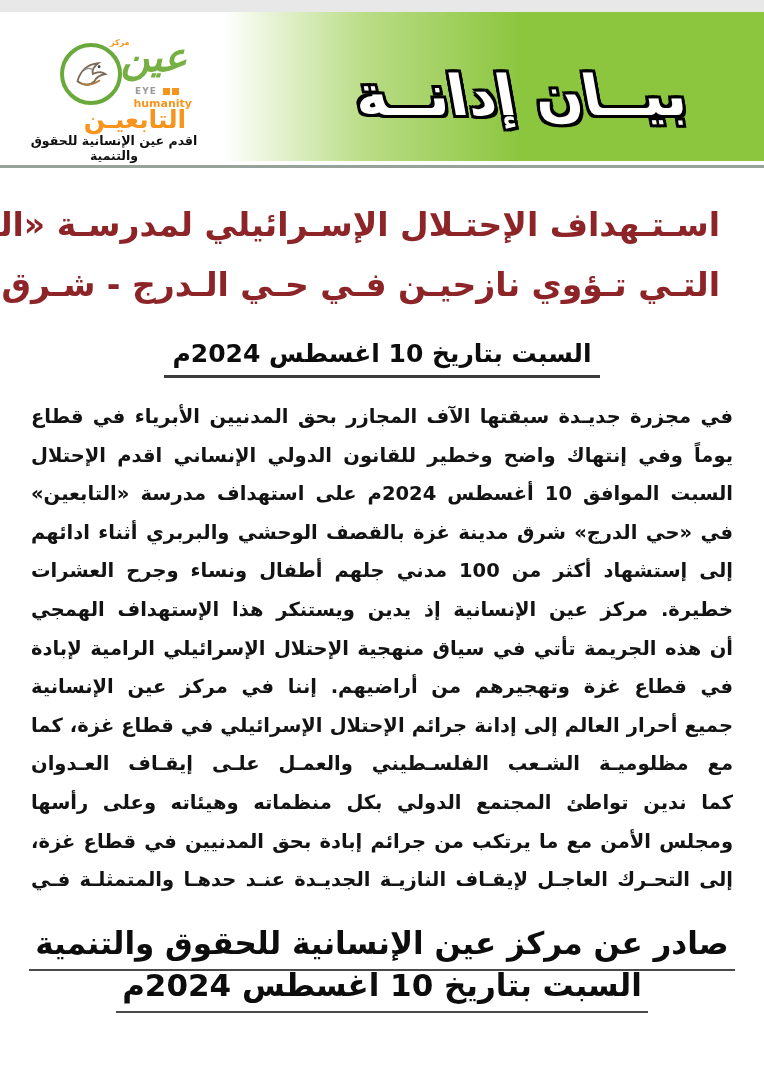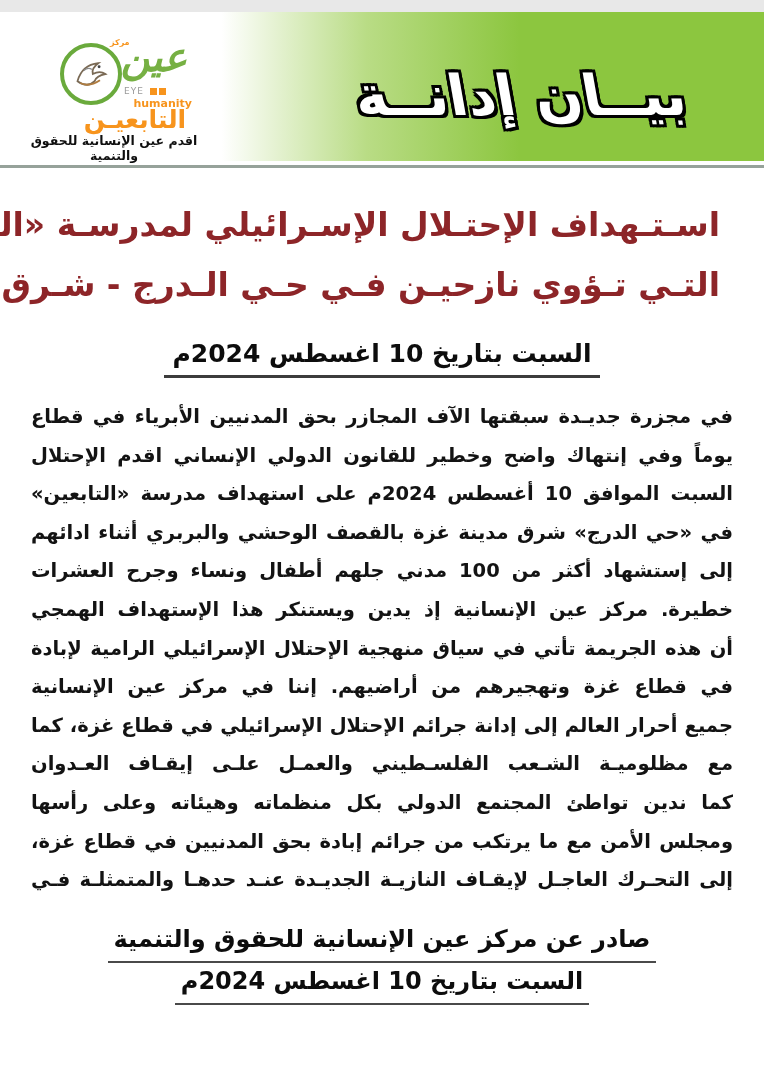--- a/index.html
+++ b/index.html
@@ -31,22 +31,22 @@
     border:4px solid #6aaa3c;border-radius:50%;background:#fff;z-index:2;
   }
   .logo-ain{
     position:absolute;top:22px;left:116px;width:76px;text-align:center;
     font-size:40px;line-height:46px;font-weight:bold;color:#76b043;z-index:1;font-style:italic;
   }
   .logo-mini{
     position:absolute;top:26px;left:110px;font-size:8px;color:#f7941d;font-weight:bold;
   }
   .logo-eye-row{
-    position:absolute;top:74px;left:124px;width:66px;text-align:left;
-    font-size:9px;font-weight:normal;color:#9a9a9a;letter-spacing:1px;
+    position:absolute;top:74px;left:124px;width:66px;text-align:center;
+    font-size:9px;font-weight:bold;color:#9a9a9a;letter-spacing:1px;
   }
   .logo-eye-row .sq{
     display:inline-block;width:7px;height:7px;background:#f7941d;margin-left:2px;vertical-align:middle;
   }
   .logo-humanity{
     position:absolute;top:85px;left:120px;width:72px;text-align:right;
     font-size:11px;color:#f7941d;font-weight:bold;
   }
   .logo-insaniya{
     position:absolute;top:94px;left:76px;width:118px;text-align:center;
@@ -73,21 +73,21 @@
   .body-line{
     font-size:19.5px;font-weight:bold;color:#131313;
     height:38.6px;line-height:38.6px;overflow:hidden;
     direction:rtl;text-align:justify;text-align-last:justify;
   }
   
   .footer-line{position:absolute;left:0;width:764px;text-align:center;}
   .footer-issued{top:913px;}
   .footer-date{top:955px;}
   .footer-line span{
-    display:inline-block;font-size:24px;font-weight:bold;color:#0d0d0d;
+    display:inline-block;font-size:31px;font-weight:bold;color:#0d0d0d;
     border-bottom:2px solid #4a4a4a;padding:0 6px 8px 6px;
   }
 </style>
 </head>
 <body>
 
 <div class="page">
 
   <div class="header-band"></div>
 

